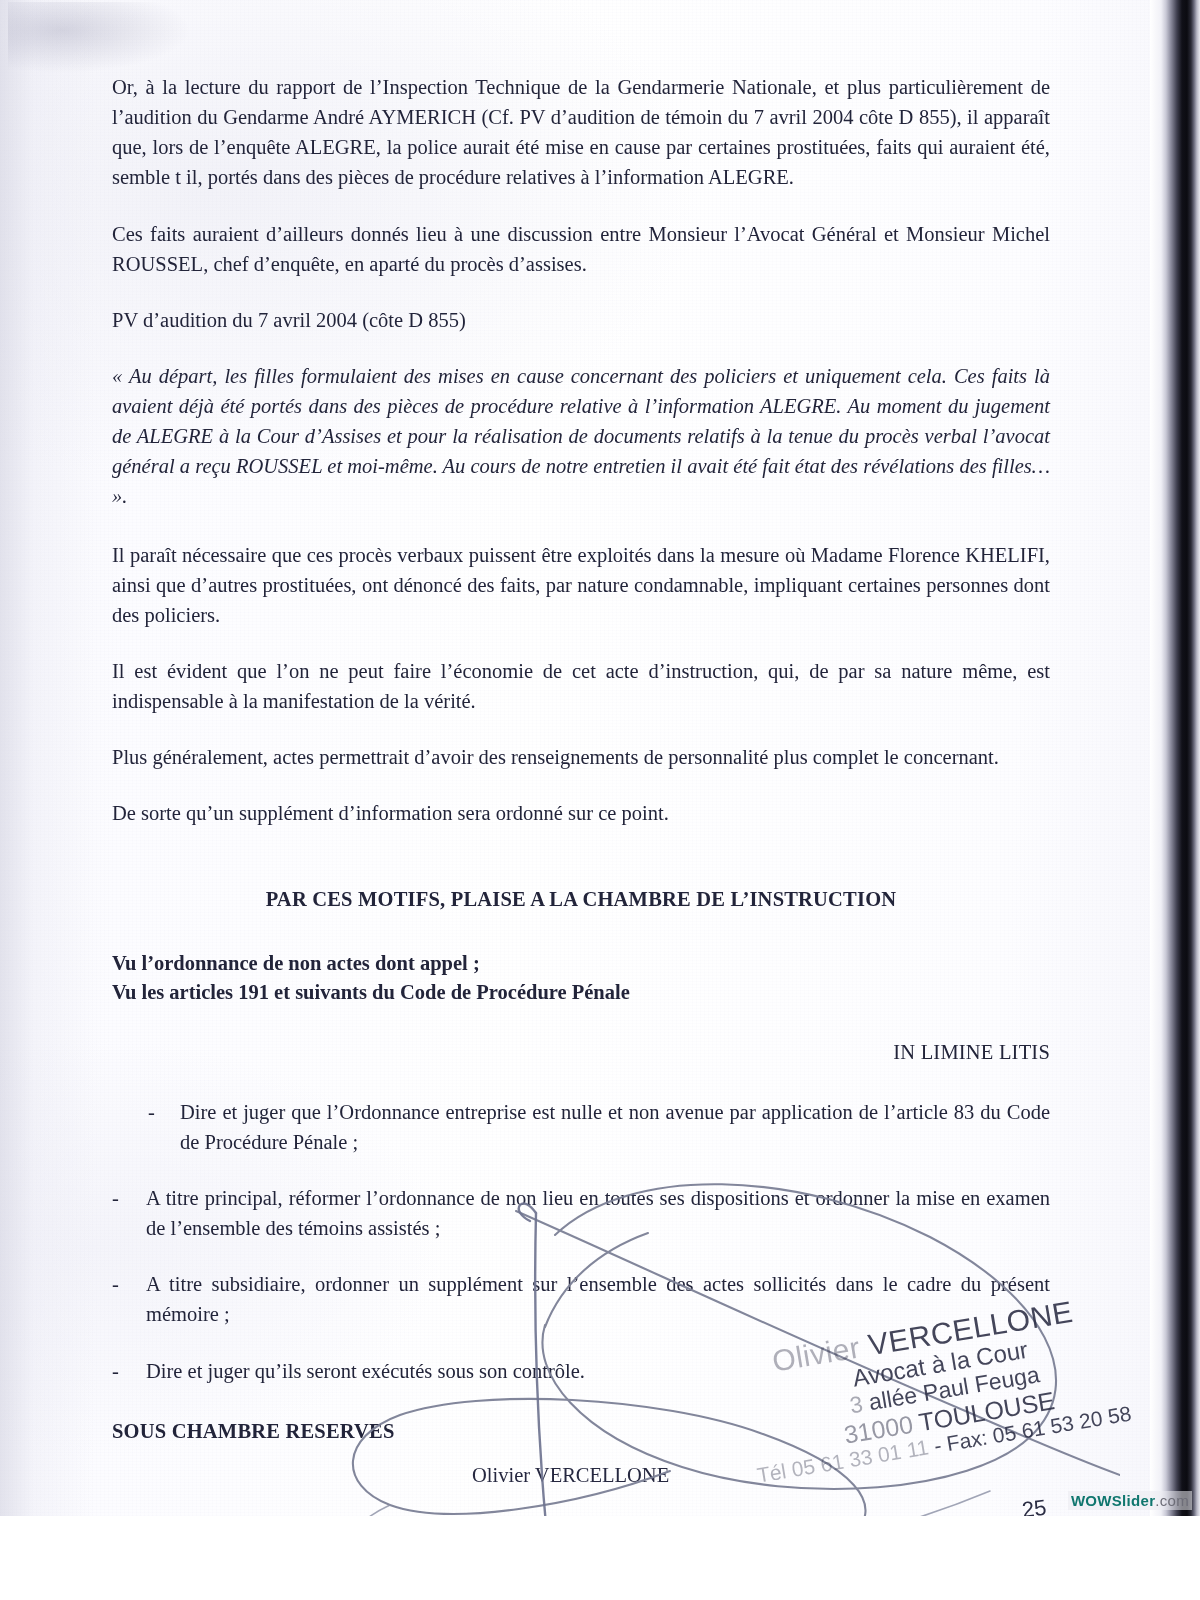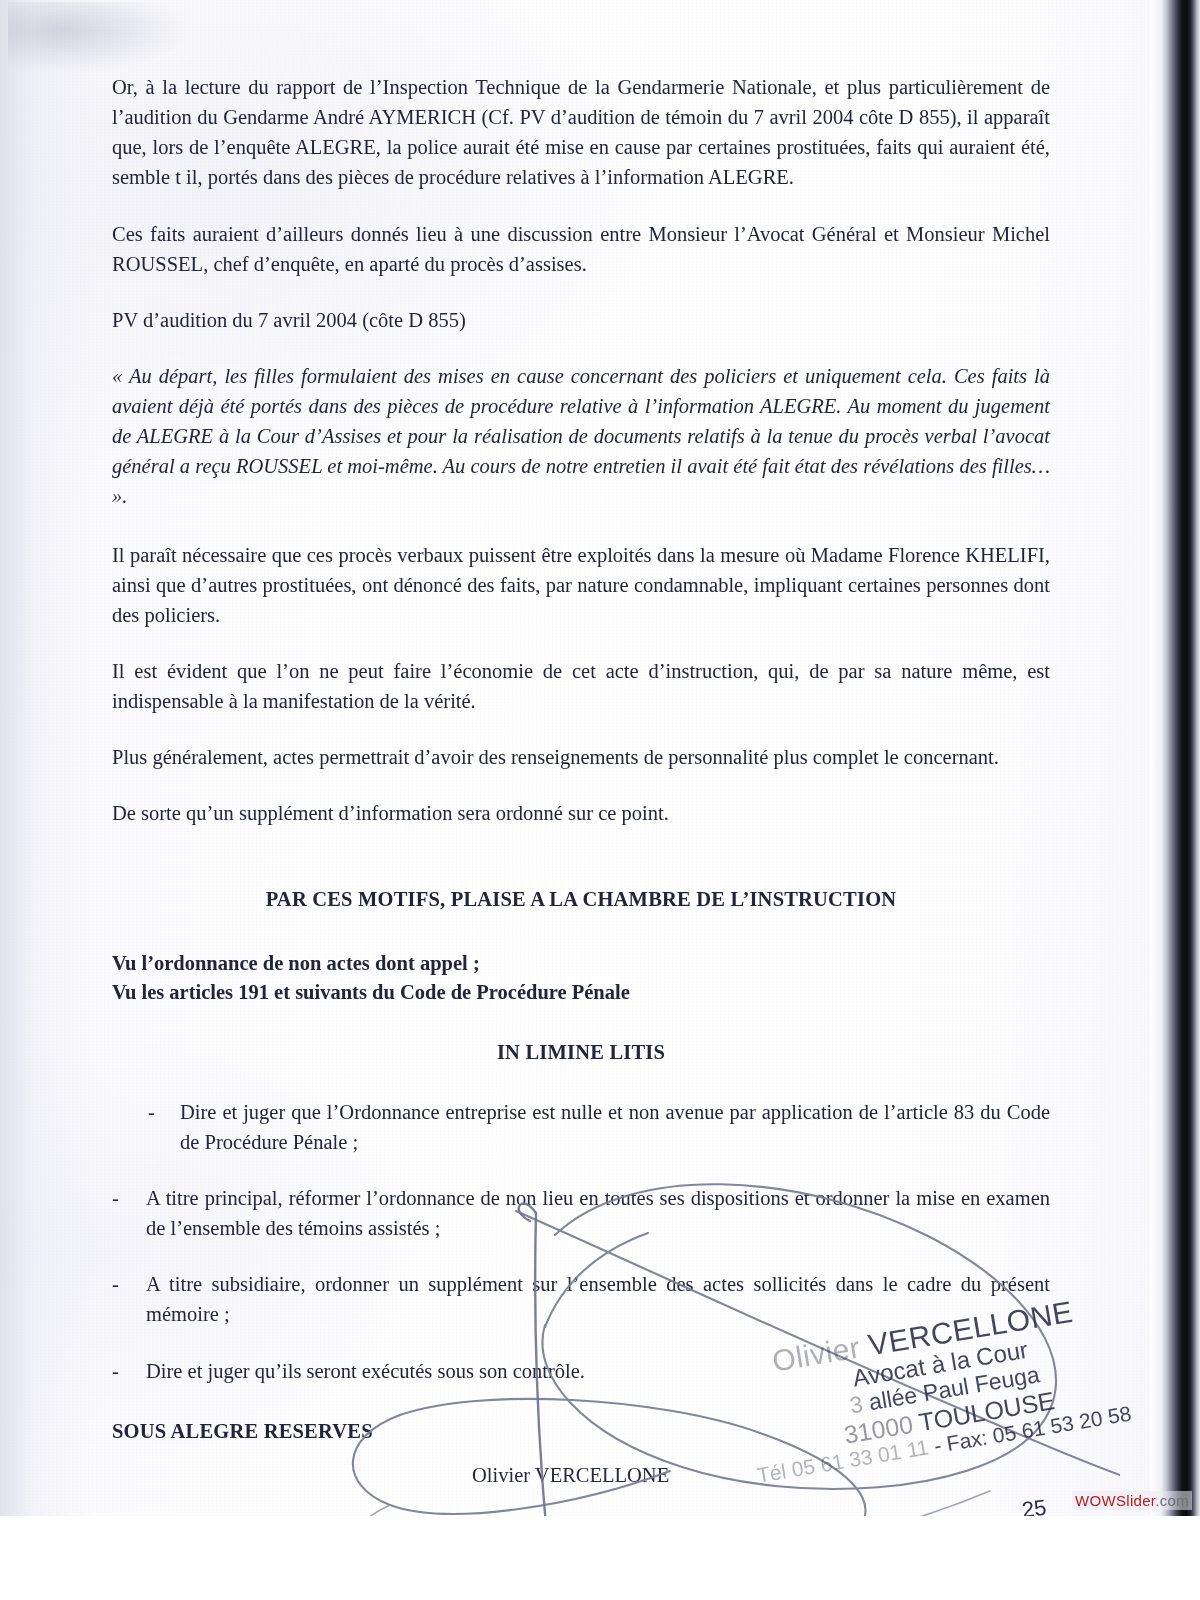--- a/index.html
+++ b/index.html
@@ -108,22 +108,22 @@
   .vu-block {
     margin: 0 0 30px 0;
     font-weight: bold;
     text-align: left;
     line-height: 1.42;
   }
   .vu-line { display: block; }
 
   .section-title {
     margin: 0 0 30px 0;
-    font-weight: bold;
-    text-align: center;
+    font-weight: normal;
+    text-align: right;
     letter-spacing: .2px;
   }
 
   .bullets { margin: 0; padding: 0; list-style: none; }
   .bullet {
     display: flex;
     margin: 0 0 26px 0;
     text-align: justify;
   }
   .bullet .dash {
@@ -227,21 +227,21 @@
     right: 8px;
     bottom: 6px;
     font-family: "Liberation Sans", "DejaVu Sans", sans-serif;
     font-size: 15px;
     letter-spacing: .3px;
     color: #6d6d78;
     background: rgba(235,235,240,.55);
     padding: 1px 3px;
     white-space: nowrap;
   }
-  .watermark .wow { font-weight: normal; color: #b91c1c; }
+  .watermark .wow { font-weight: bold; color: #0f766e; }
 </style>
 </head>
 <body>
 
 <div id="page">
 
   <div class="paper"></div>
   <div class="paper-grain"></div>
   <div class="edge-left-smudge"></div>
   <div class="corner-smudge"></div>
@@ -289,21 +289,21 @@
       <li class="bullet">
         <span class="dash">-</span>
         <span class="btext">A titre subsidiaire, ordonner un supplément sur l’ensemble des actes sollicités dans le cadre du présent mémoire ;</span>
       </li>
       <li class="bullet" style="margin-bottom:30px">
         <span class="dash">-</span>
         <span class="btext" style="text-align:left">Dire et juger qu’ils seront exécutés sous son contrôle.</span>
       </li>
     </ul>
 
-    <p class="reserves">SOUS ALEGRE RESERVES</p>
+    <p class="reserves">SOUS CHAMBRE RESERVES</p>
 
     <p class="signature-name">Olivier VERCELLONE</p>
   </div>
 
   <div class="signature-layer">
     <svg viewBox="0 0 790 425" preserveAspectRatio="none" aria-hidden="true">
       <g fill="none" stroke="#7c8096" stroke-width="2.1" stroke-linecap="round" opacity="0.95">
         <path d="M225 60 C 300 -12, 470 -4, 600 62 C 712 120, 760 205, 700 262 C 640 318, 470 330, 352 292 C 252 260, 200 200, 215 150"></path>
         <path d="M340 296 C 250 330, 120 352, 60 330 C 8 310, 10 262, 70 240 C 150 212, 330 222, 430 258 C 520 290, 560 330, 520 362 C 478 396, 330 408, 222 386"></path>
         <path d="M215 152 C 232 108, 268 76, 318 58"></path>

